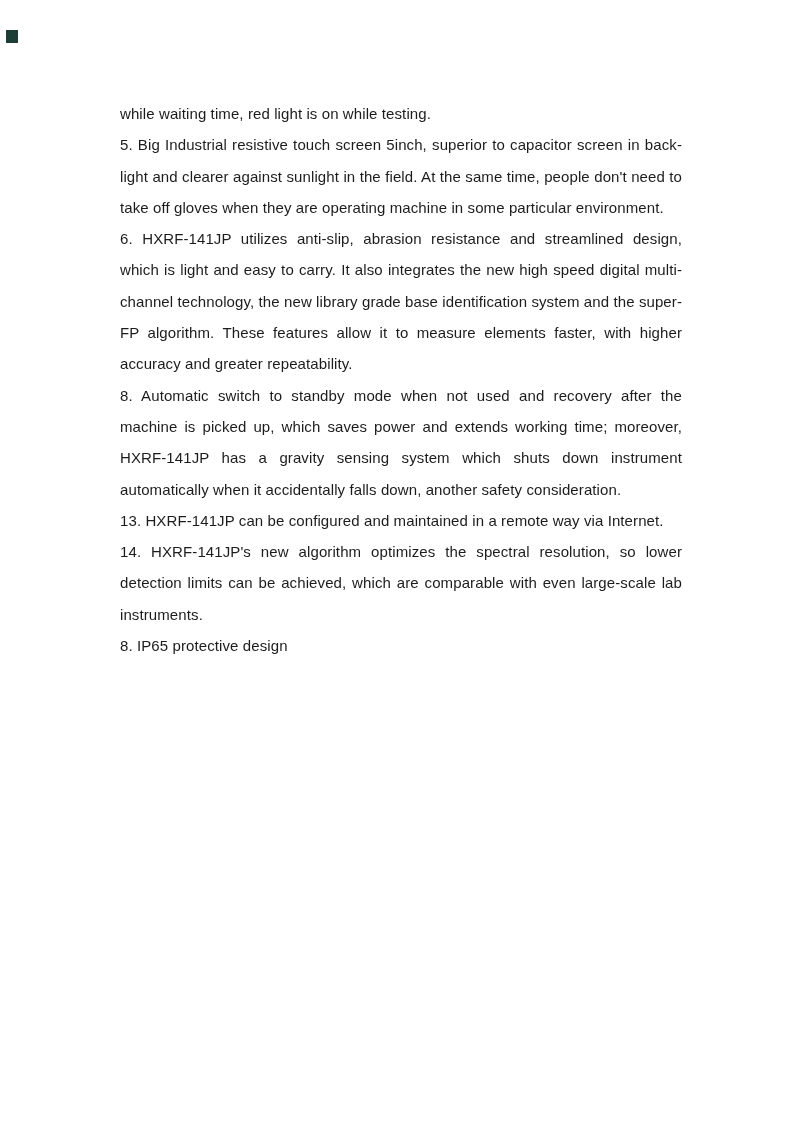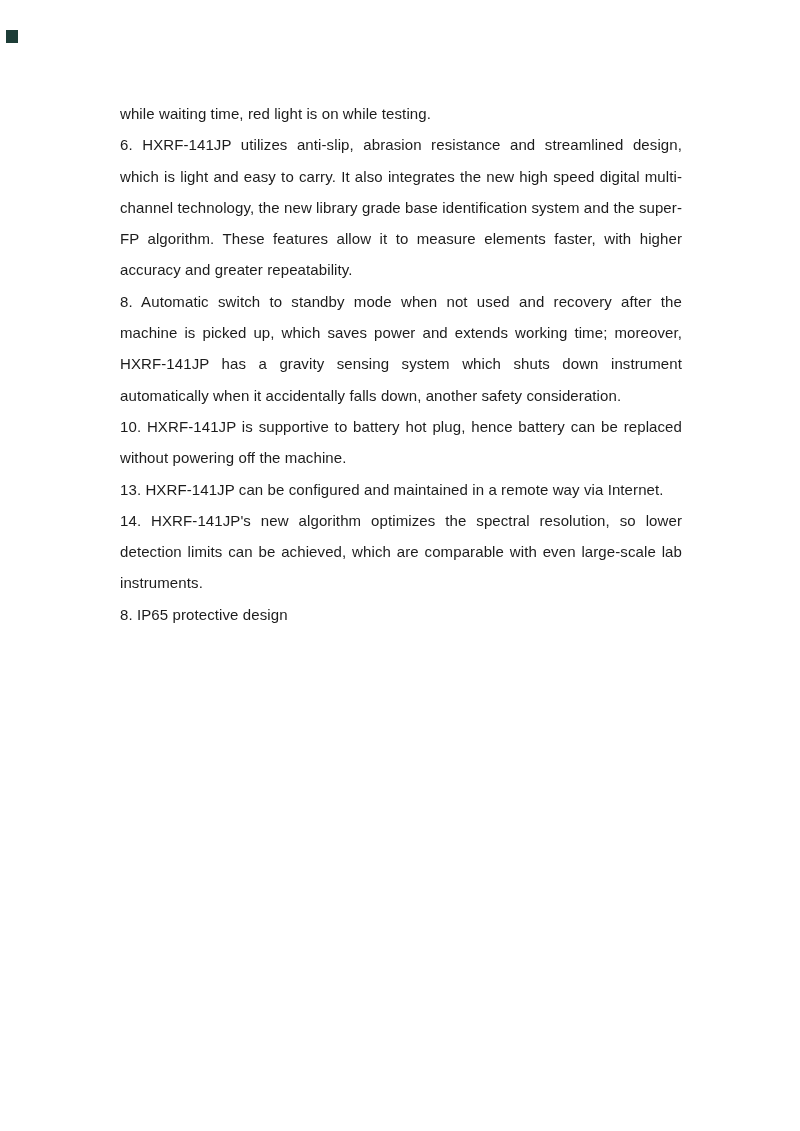--- a/index.html
+++ b/index.html
@@ -47,21 +47,21 @@
 </style>
 </head>
 <body>
 
 <main class="page" style="background: rgb(255, 255, 255);">
 
   <span class="corner-artifact" style="background: rgb(29, 61, 55);"></span>
 
   <section class="text-block" style="color: rgb(28, 28, 28);">
     <p>while waiting time, red light is on while testing.</p>
+    <p>5. Big Industrial resistive touch screen 5inch, superior to capacitor screen in back-light and clearer against sunlight in the field. At the same time, people don't need to take off gloves when they are operating machine in some particular environment.</p>
     <p>6. HXRF-141JP utilizes anti-slip, abrasion resistance and streamlined design, which is light and easy to carry. It also integrates the new high speed digital multi-channel technology, the new library grade base identification system and the super-FP algorithm. These features allow it to measure elements faster, with higher accuracy and greater repeatability.</p>
     <p>8. Automatic switch to standby mode when not used and recovery after the machine is picked up, which saves power and extends working time; moreover, HXRF-141JP has a gravity sensing system which shuts down instrument automatically when it accidentally falls down, another safety consideration.</p>
-    <p>10. HXRF-141JP is supportive to battery hot plug, hence battery can be replaced without powering off the machine.</p>
     <p>13. HXRF-141JP can be configured and maintained in a remote way via Internet.</p>
     <p>14. HXRF-141JP's new algorithm optimizes the spectral resolution, so lower detection limits can be achieved, which are comparable with even large-scale lab instruments.</p>
     <p>8. IP65 protective design</p>
   </section>
 
 </main>
 
 </body></html>

